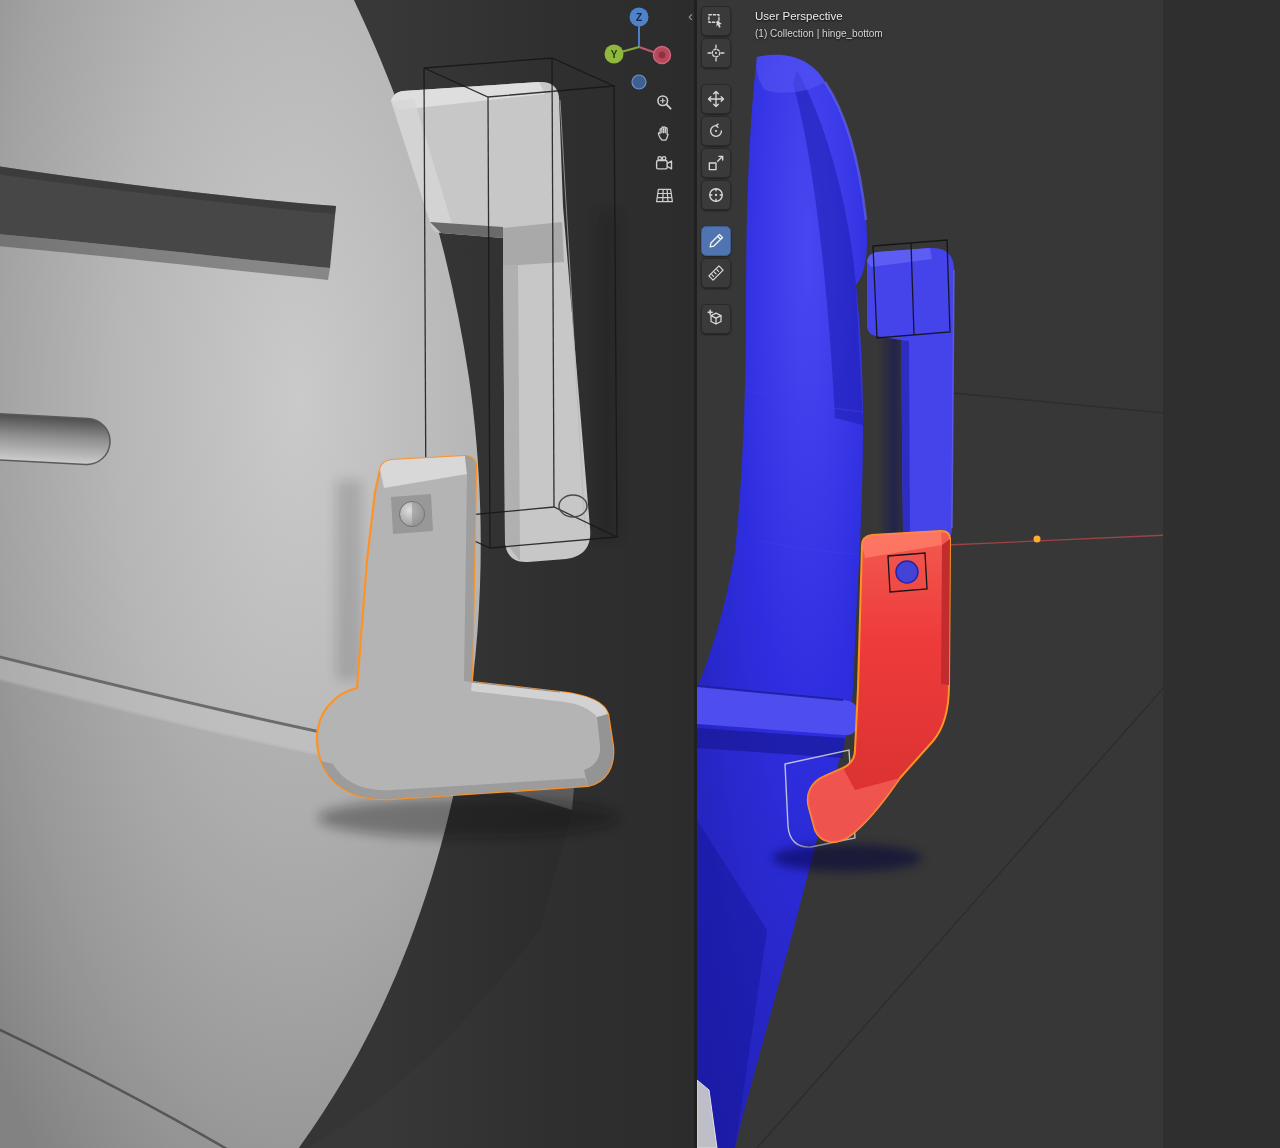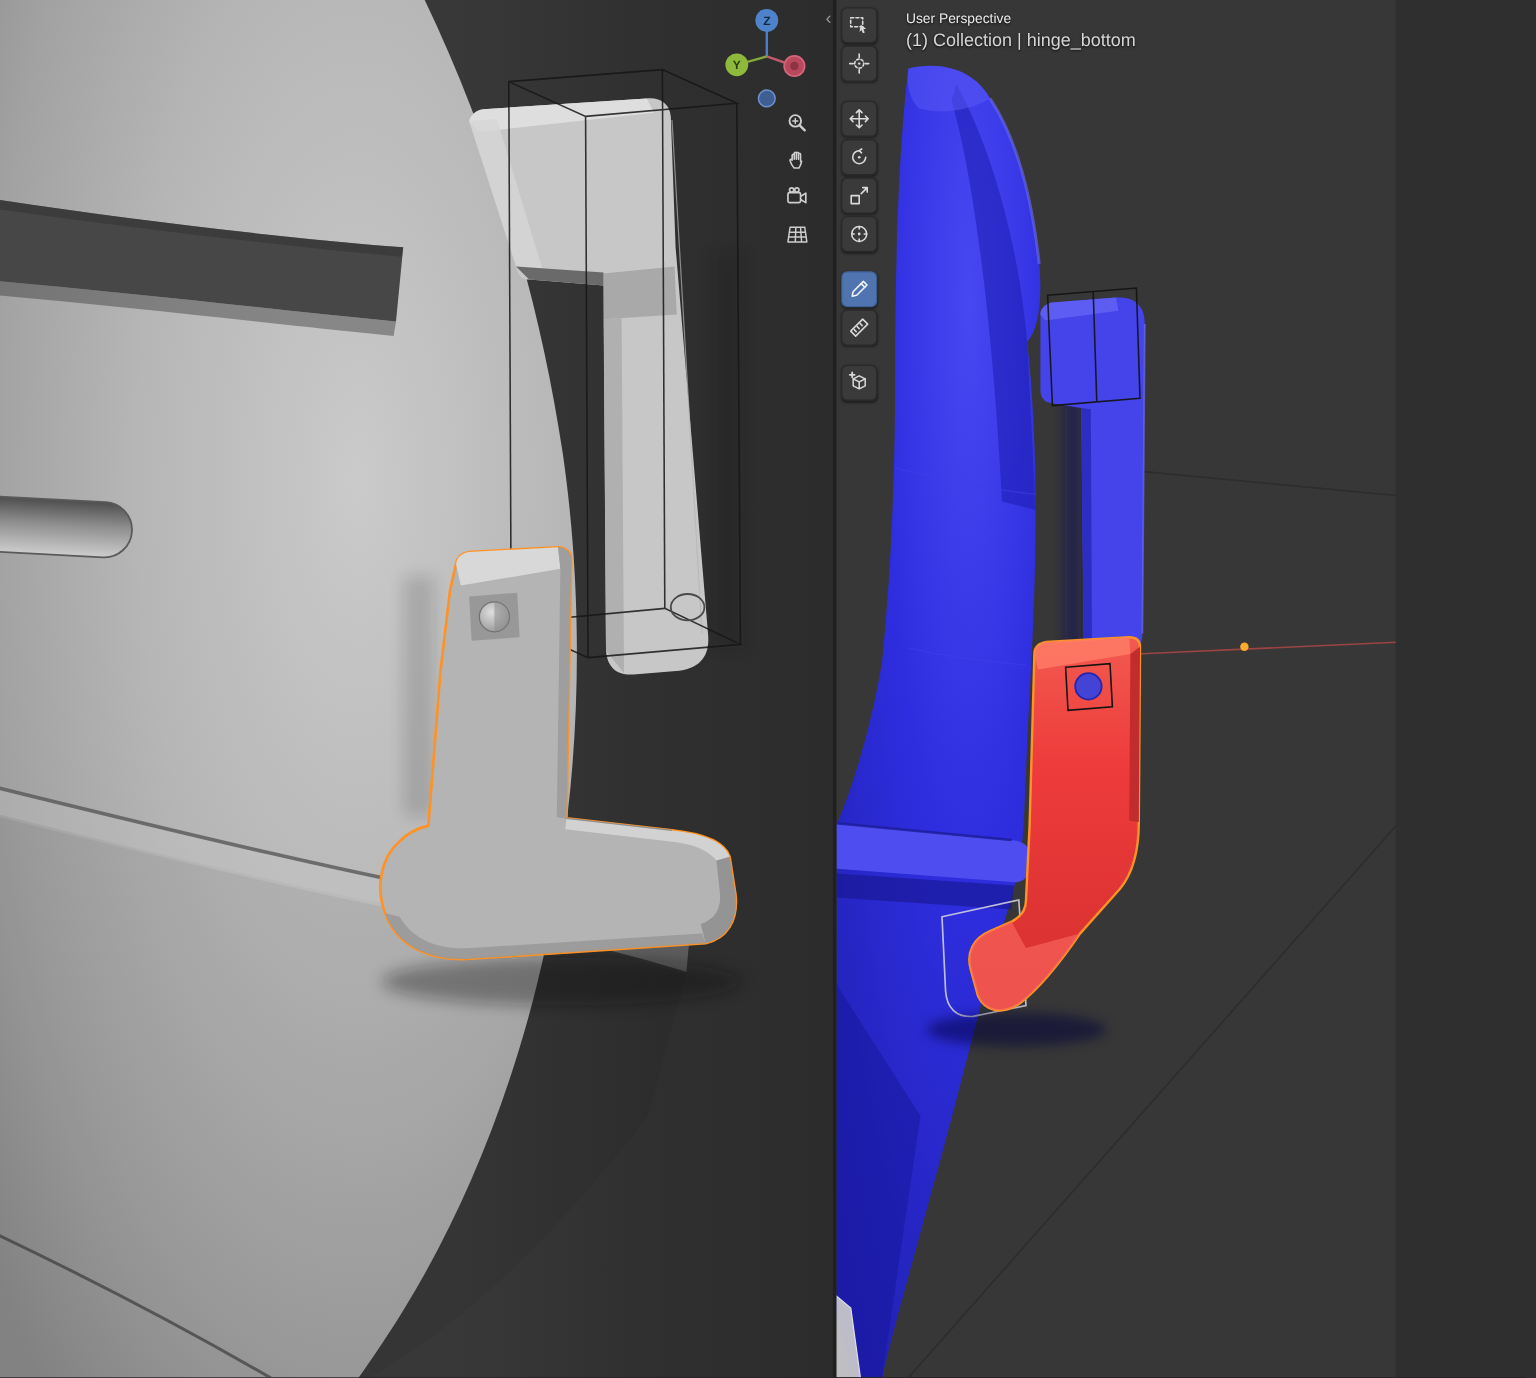--- a/index.html
+++ b/index.html
@@ -6,21 +6,21 @@
   .stage{position:relative;width:1280px;height:1148px;overflow:hidden;background:#2f2f2f;}
   .vp{position:absolute;top:0;height:1148px;overflow:hidden;}
   .vp-left{left:0;width:694px;}
   .divider{position:absolute;left:694px;top:0;width:3px;height:1148px;background:#202020;}
   .vp-right{left:697px;width:466px;}
   svg.scene{position:absolute;left:0;top:0;display:block;}
 
   
   .vp-header{position:absolute;left:58px;top:8px;pointer-events:none;}
   .vp-header .line1{color:#ececec;font-size:11.5px;line-height:17px;text-shadow:0 1px 2px rgba(0,0,0,.85);}
-  .vp-header .line2{color:#d6d6d6;font-size:15px;line-height:17px;text-shadow:0 1px 2px rgba(0,0,0,.85);}
+  .vp-header .line2{color:#d6d6d6;font-size:10px;line-height:17px;text-shadow:0 1px 2px rgba(0,0,0,.85);}
 
   
   .toolbar{position:absolute;left:4px;top:6px;display:flex;flex-direction:column;gap:2px;}
   .group-gap{height:12px;}
   .tool{width:30px;height:30px;border-radius:5px;background:rgba(58,58,58,.96);
         border:1px solid #292929;display:flex;align-items:center;justify-content:center;
         padding:0;box-shadow:0 1px 2px rgba(0,0,0,.45);cursor:pointer;}
   .tool svg{width:20px;height:20px;}
   .tool.active{background:var(--toolbar_active,#4f74b0);border-color:#3c5e91;}
 

